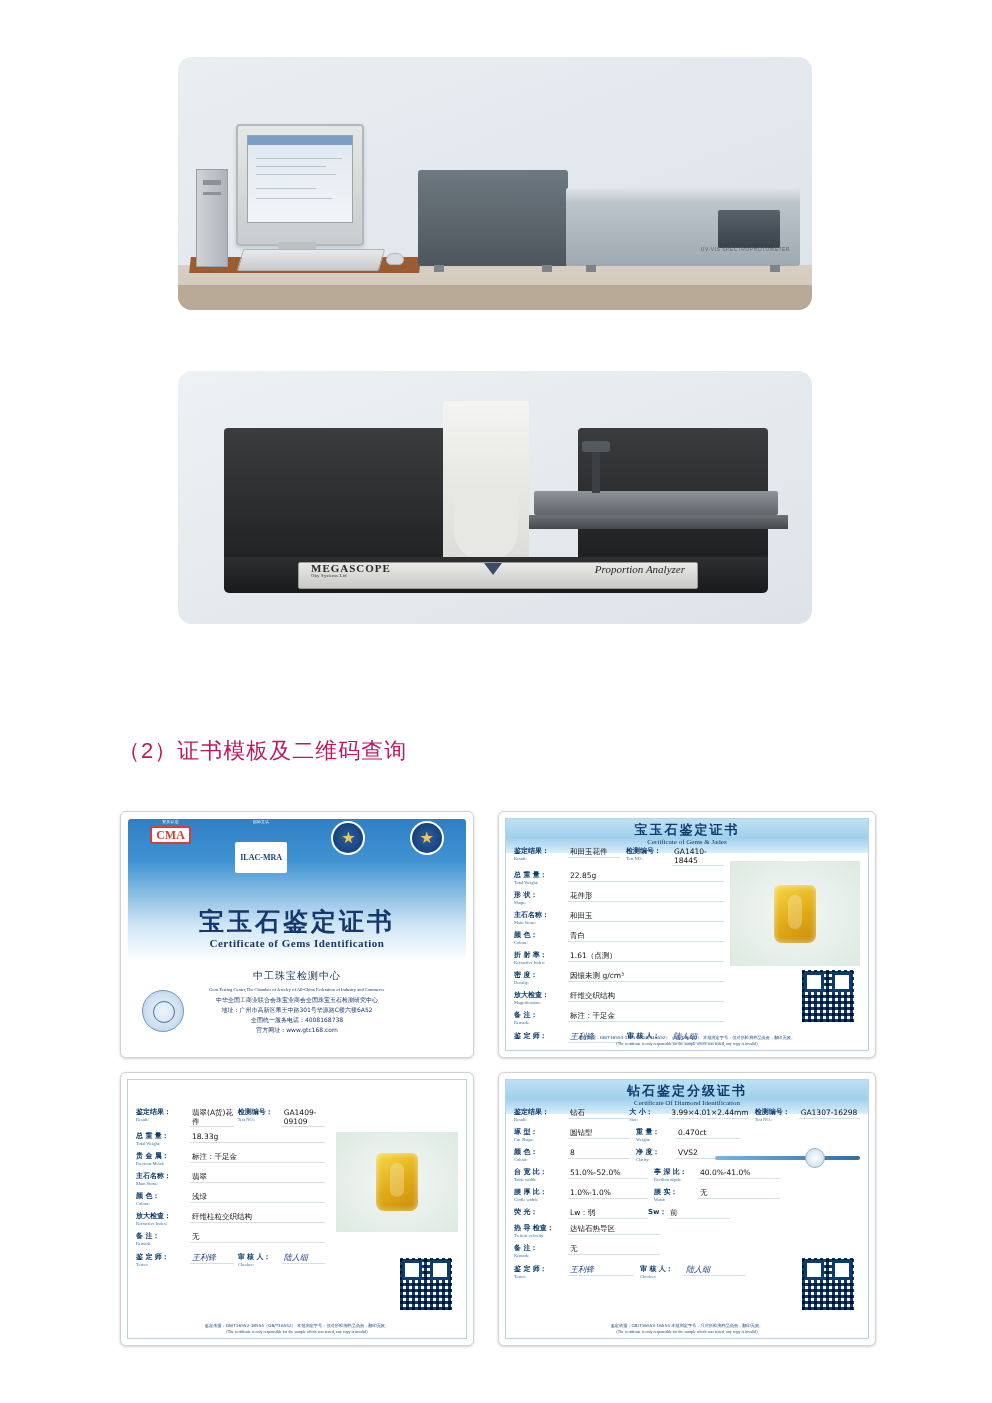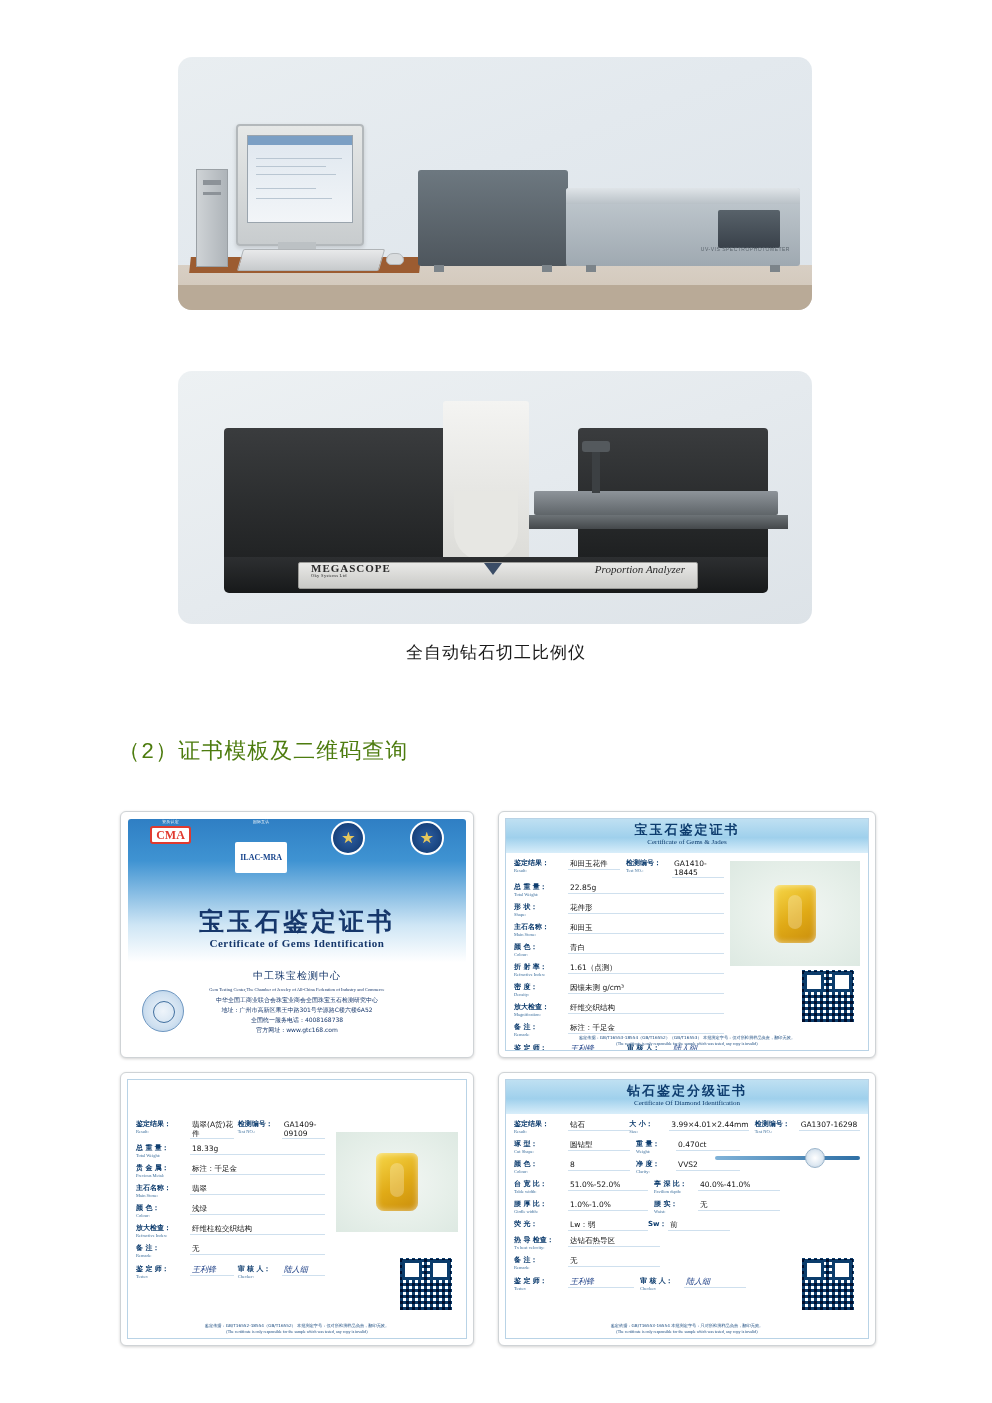--- a/index.html
+++ b/index.html
@@ -286,23 +286,23 @@
     font-style: italic;
     font-size: 11px;
     color: #2a2a2a;
   }
 
   
   .section-title {
     position: absolute;
     left: 118px;
     top: 736px;
-    font-family: Liberation Mono, monospace;
+    font-family: Liberation Sans, sans-serif;
     font-size: 22px;
-    color: #4d7c0f;
+    color: #be185d;
     letter-spacing: 1px;
   }
 
   
   .cert {
     position: absolute;
     border: 1px solid #cfd3d6;
     border-radius: 6px;
     background: #ffffff;
     box-shadow: 0 1px 3px rgba(0,0,0,0.18);
@@ -457,21 +457,21 @@
   }
   .inner-head .en {
     font-family: "Liberation Serif", serif;
     font-size: 7px;
     color: #0d3c6e;
     line-height: 9px;
   }
   .fields {
     position: absolute;
     left: 8px;
-    top: 40px;
+    top: 28px;
     width: 58%;
   }
   .frow {
     display: flex;
     align-items: flex-start;
     margin-bottom: 5px;
   }
   .flabel {
     width: 54px;
     flex: none;
@@ -640,21 +640,20 @@
     <div class="p2-nameplate">
       <div class="p2-brand">
         <span>MEGASCOPE</span>
         <small>Oky Systems Ltd</small>
       </div>
       <div class="p2-diamond"></div>
       <div class="p2-model">Proportion Analyzer</div>
     </div>
   </div>
 
-  <div class="caption cap2">全自动钻石切工比例仪</div>
 
   <div class="section-title">（2）证书模板及二维码查询</div>
 
   <div class="cert cert-a">
     <div class="covA">
       <div class="covA-badges">
         <div class="badge-box">
           <div class="badge-tag">资质认定</div>
           <div class="badge-ma" style="border:2px solid #e03a2f;color:#e03a2f;background:#fff;">CMA</div>
         </div>

